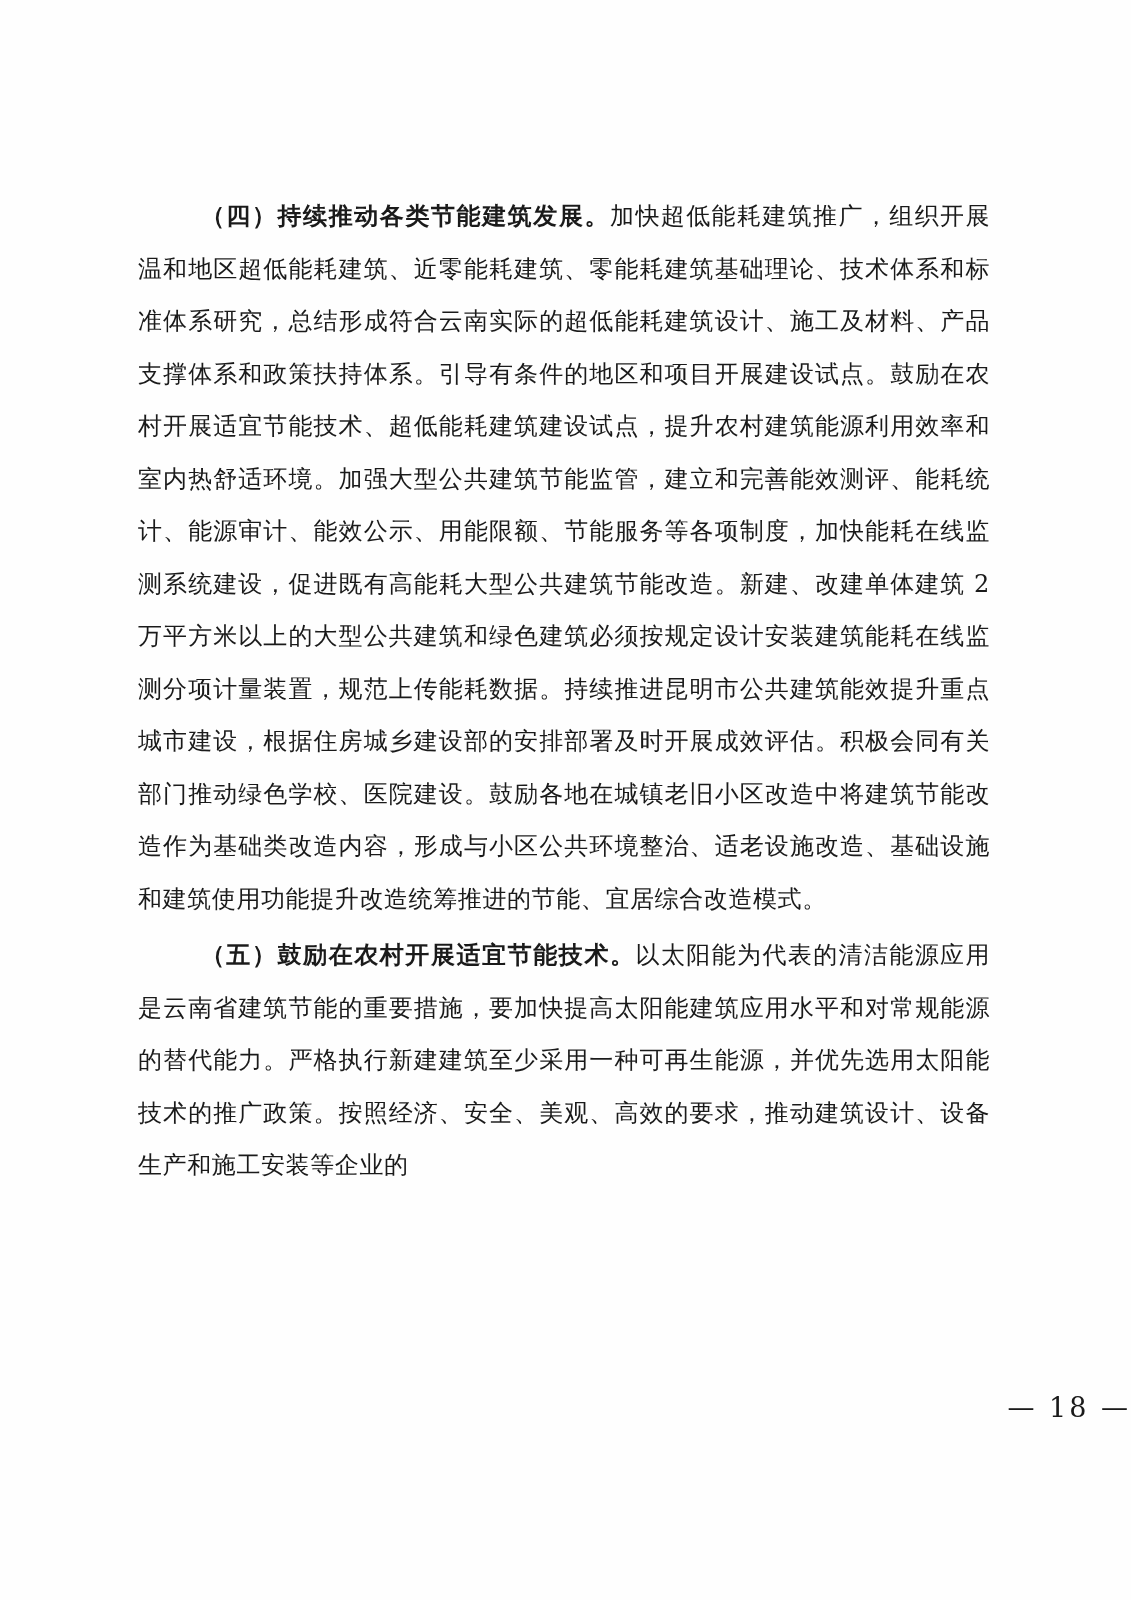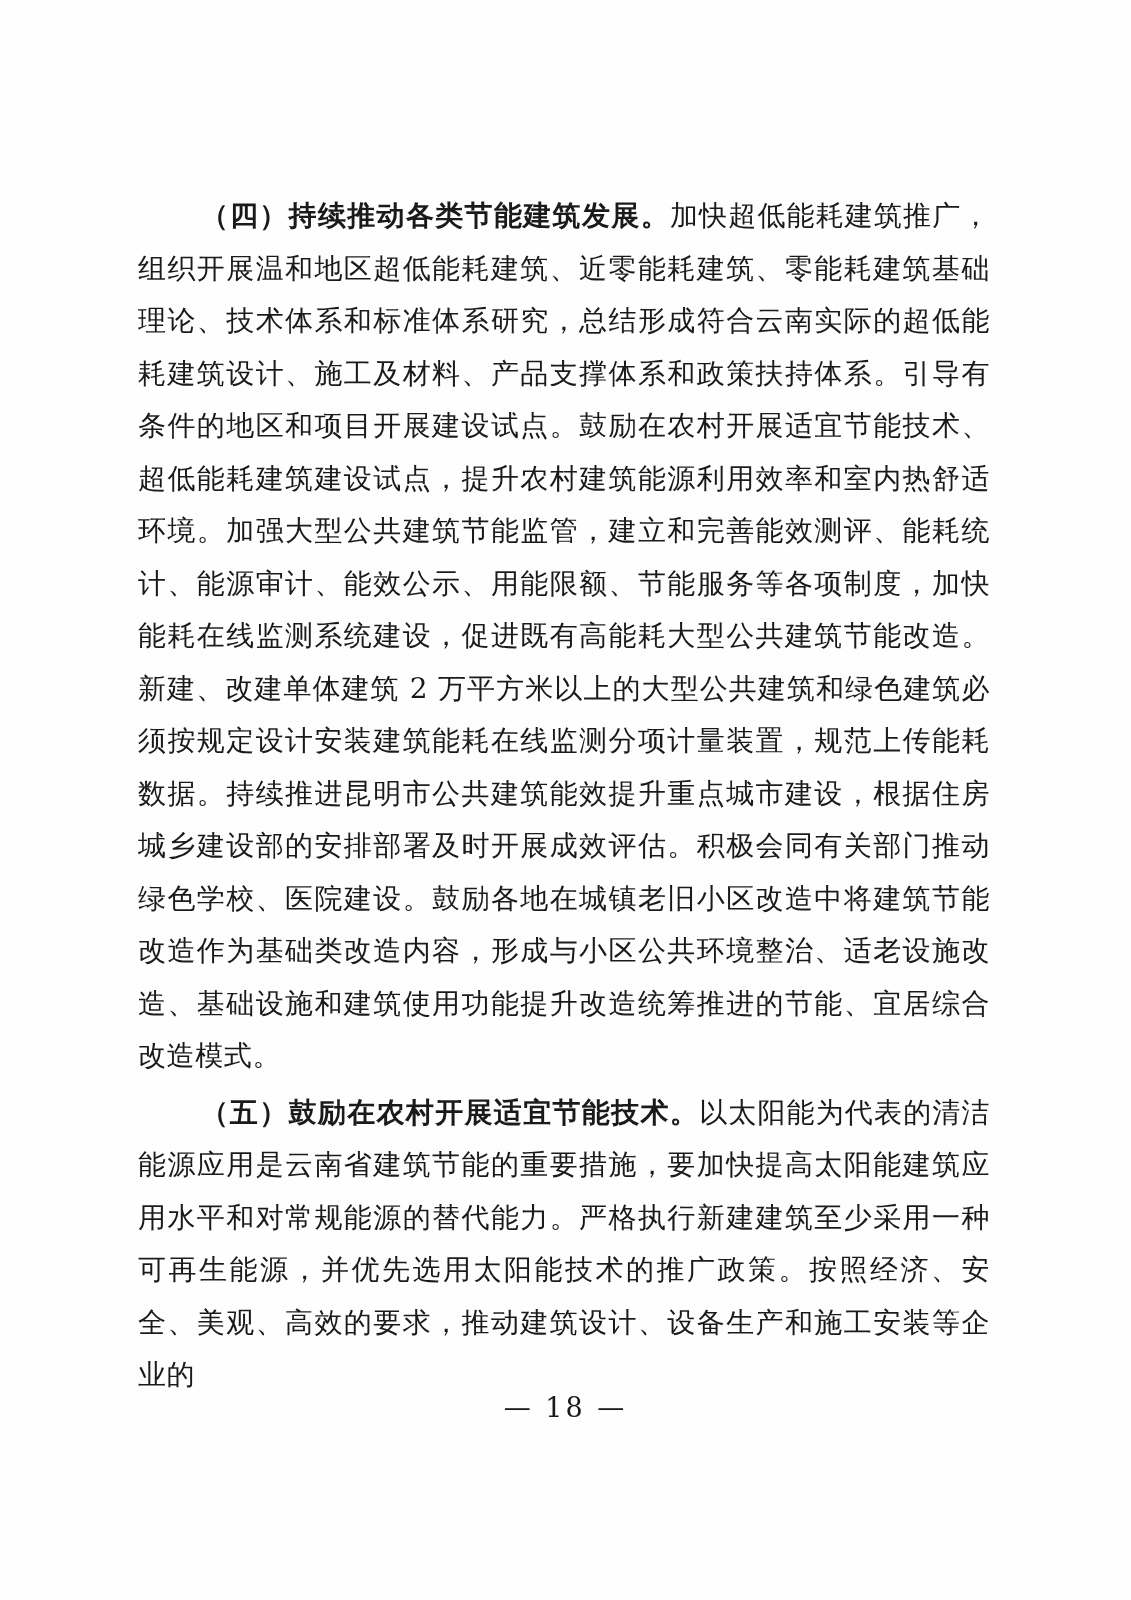--- a/index.html
+++ b/index.html
@@ -23,21 +23,21 @@
     height: 1600px;
     background: #fefefe;
   }
   .content {
     position: absolute;
     left: 138px;
     top: 190px;
     width: 860px;
   }
   .para {
-    font-size: 28px;
+    font-size: 24px;
     line-height: 52.5px;
     letter-spacing: 0.6px;
     text-align: justify;
     text-justify: inter-ideograph;
     margin: 0 8px 0 0;
     text-indent: 0;
     color: #1a1a1a;
   }
   .para + .para {
     margin-top: 4px;
@@ -48,21 +48,21 @@
   }
   .heading-run {
     font-weight: 700;
     letter-spacing: 0.8px;
   }
   .footer {
     position: absolute;
     left: 0;
     top: 1392px;
     width: 1131px;
-    text-align: center;
+    text-align: right;
     font-size: 27px;
     letter-spacing: 3px;
     color: #1a1a1a;
   }
 </style>
 </head>
 <body>
 
 <div class="page">
 

